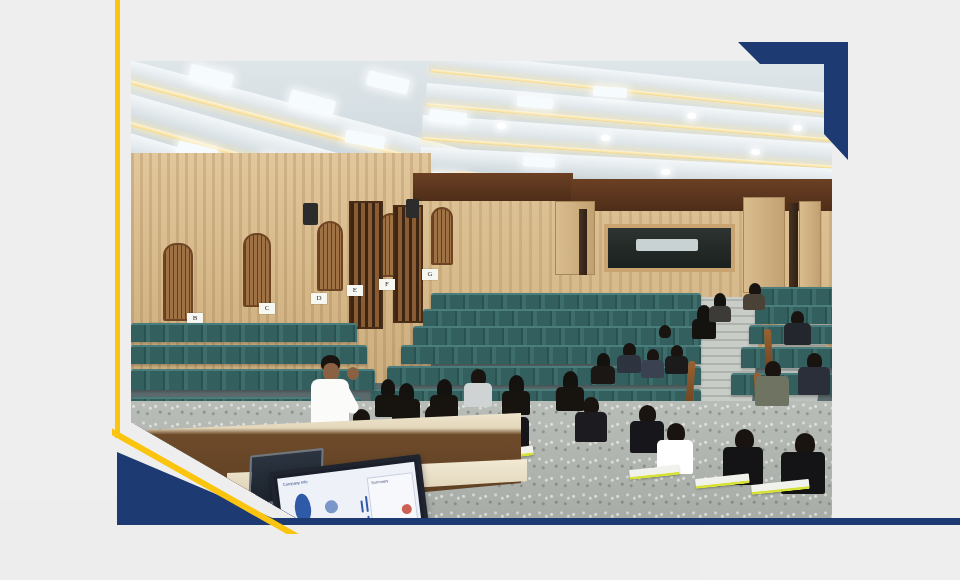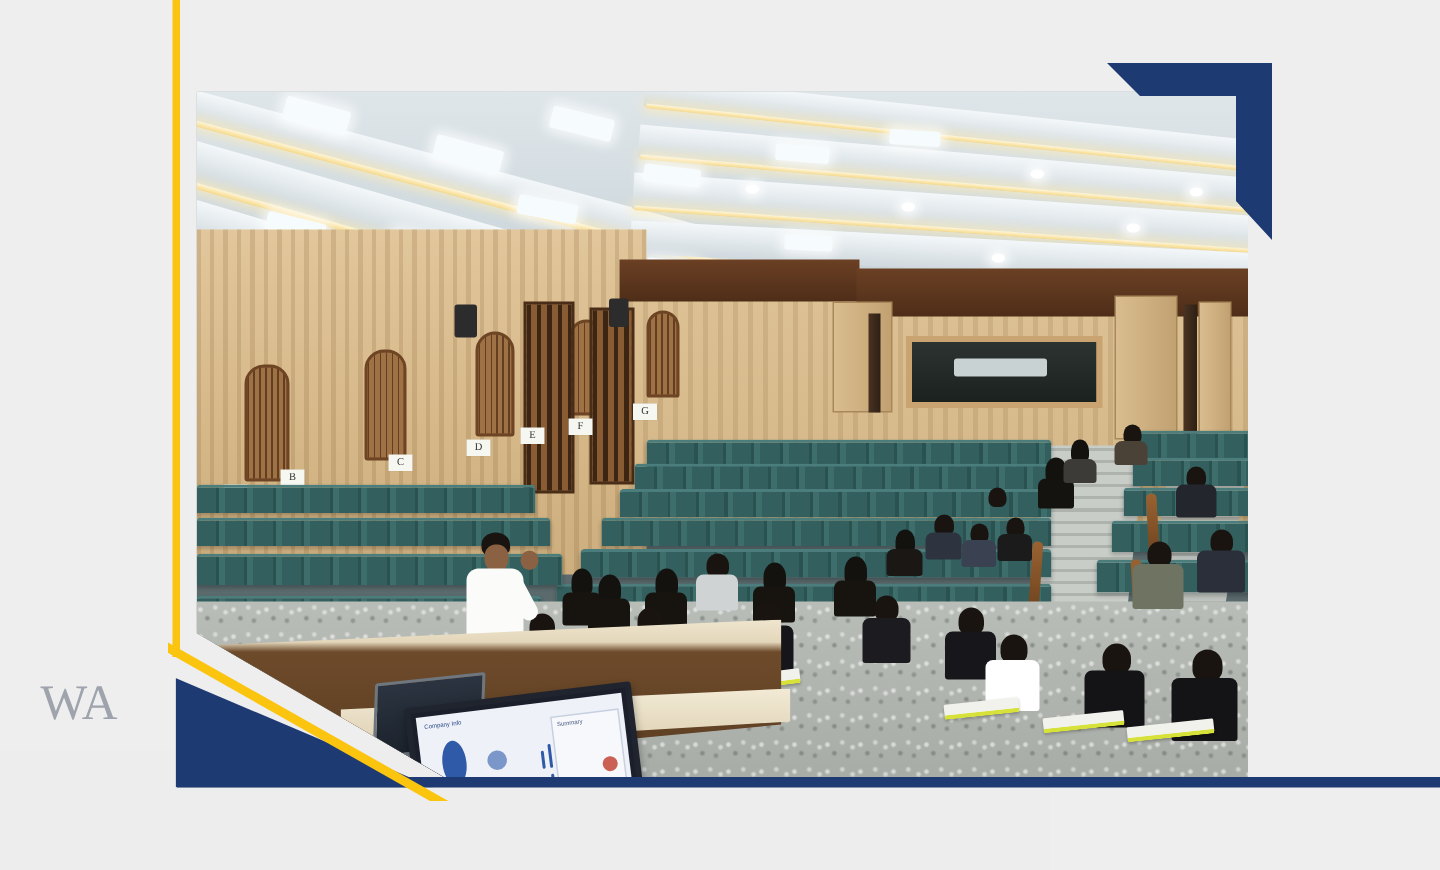--- a/index.html
+++ b/index.html
@@ -743,17 +743,16 @@
   <div class="navy-corner"></div>
   <div class="navy-triangle"></div>
   <div class="navy-bar"></div>
 
   <div class="yellow-vert"></div>
   <div class="yellow-diag">
       <i></i>
     </div>
 
   <div class="logo">
-    <div class="logo-line l2">WA</div>
     <span class="sr">UOWA</span>
   </div>
 
 </div>
 
 </body></html>

